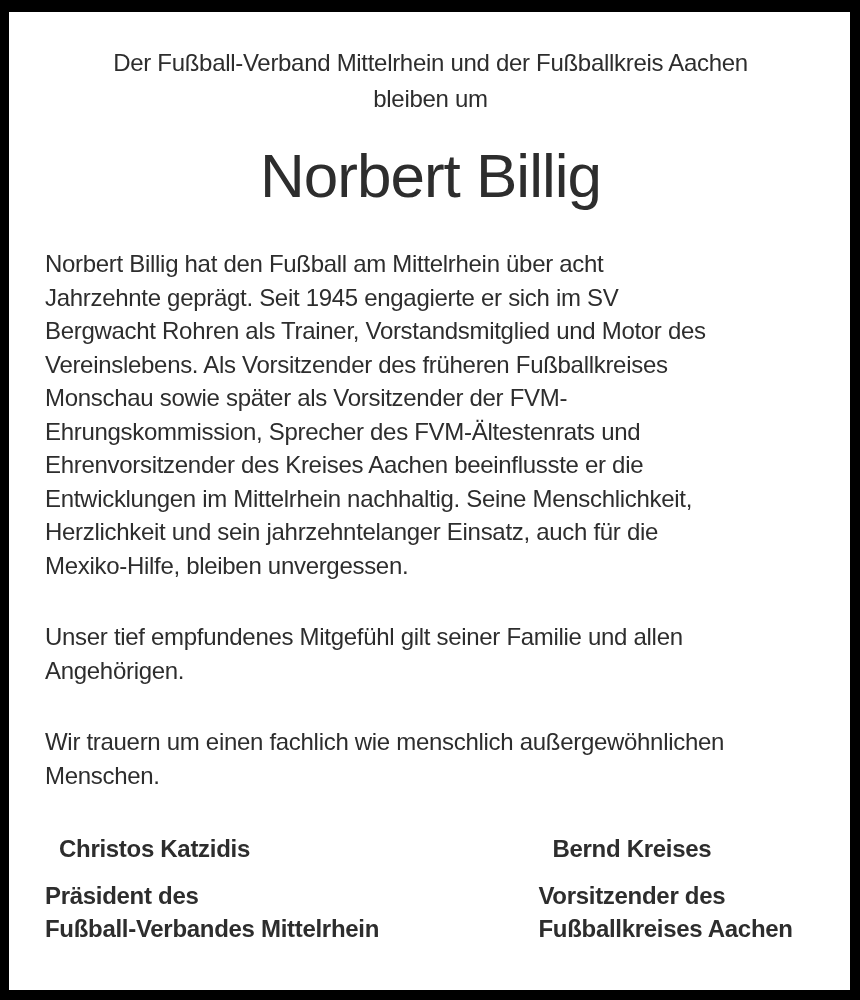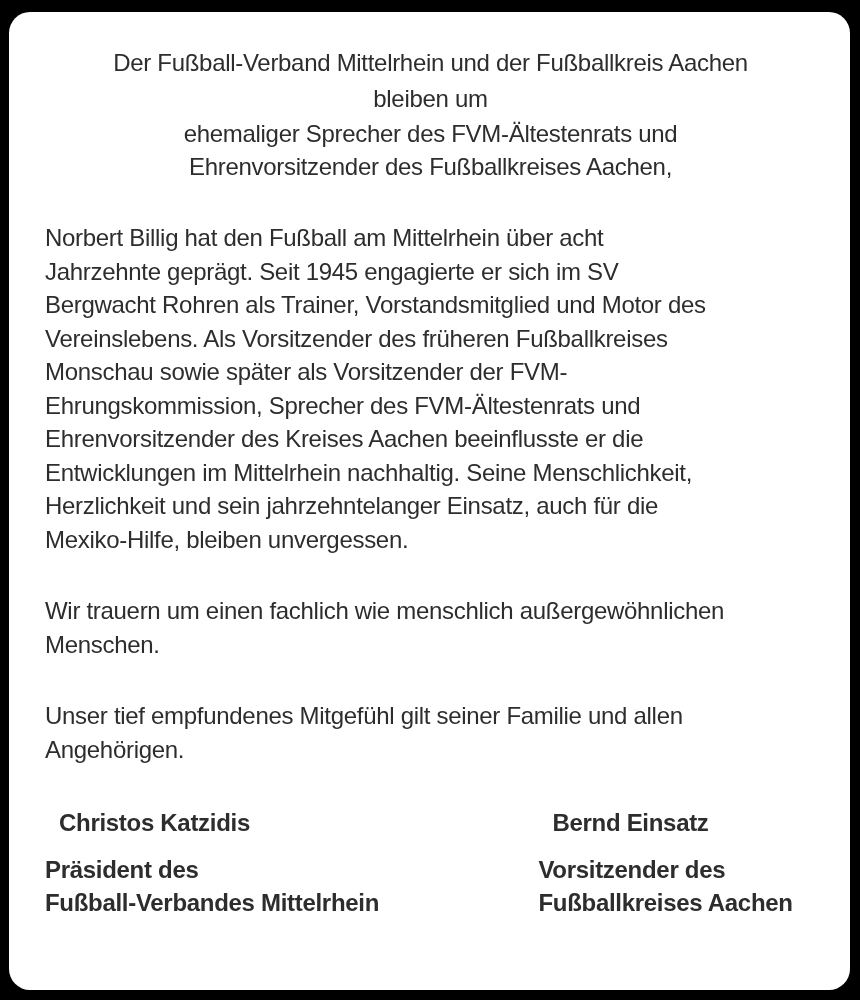--- a/index.html
+++ b/index.html
@@ -22,21 +22,20 @@
     position: absolute;
     left: 9px;
     top: 12px;
     width: 841px;
     height: 978px;
     background: #ffffff;
     color: #2d2d2d;
     box-sizing: border-box;
     padding: 33px 34px 0 36px;
     letter-spacing: -0.3px;
-    border-radius: 21px;
   }
   .lines { white-space: pre-line; }
   .center { text-align: center; }
 
   .intro {
     font-size: 24px;
     line-height: 36px;
     margin: 0;
   }
   .deceased-name {
@@ -77,49 +76,48 @@
 <body>
 
 <div class="frame">
   <div class="card">
 
     <p class="intro center">
       <span class="lines">Der Fußball-Verband Mittelrhein und der Fußballkreis Aachen</span><br>
       <span class="lines">bleiben um</span>
     </p>
 
+    <div class="deceased-name center">Norbert Billig</div>
 
-    <p class="titles center lines">ehemaliger Sprecher des FVM-Ältestenrats und
-Ehrenvorsitzender des Fußballkreises Aachen,</p>
 
 
     <p class="para lines">Norbert Billig hat den Fußball am Mittelrhein über acht
 Jahrzehnte geprägt. Seit 1945 engagierte er sich im SV
 Bergwacht Rohren als Trainer, Vorstandsmitglied und Motor des
 Vereinslebens. Als Vorsitzender des früheren Fußballkreises
 Monschau sowie später als Vorsitzender der FVM-
 Ehrungskommission, Sprecher des FVM-Ältestenrats und
 Ehrenvorsitzender des Kreises Aachen beeinflusste er die
 Entwicklungen im Mittelrhein nachhaltig. Seine Menschlichkeit,
 Herzlichkeit und sein jahrzehntelanger Einsatz, auch für die
 Mexiko-Hilfe, bleiben unvergessen.</p>
 
+    <p class="para lines">Unser tief empfundenes Mitgefühl gilt seiner Familie und allen
+Angehörigen.</p>
+
     <p class="para lines">Wir trauern um einen fachlich wie menschlich außergewöhnlichen
 Menschen.</p>
-
-    <p class="para lines">Unser tief empfundenes Mitgefühl gilt seiner Familie und allen
-Angehörigen.</p>
 
     <div class="signatures">
       <div class="sig-col-left">
         <p class="sig-name">Christos Katzidis</p>
         <p class="sig-role lines">Präsident des
 Fußball-Verbandes Mittelrhein</p>
       </div>
       <div class="sig-col-right">
-        <p class="sig-name">Bernd Einsatz</p>
+        <p class="sig-name">Bernd Kreises</p>
         <p class="sig-role lines">Vorsitzender des
 Fußballkreises Aachen</p>
       </div>
     </div>
 
   </div>
 </div>
 
 </body></html>

